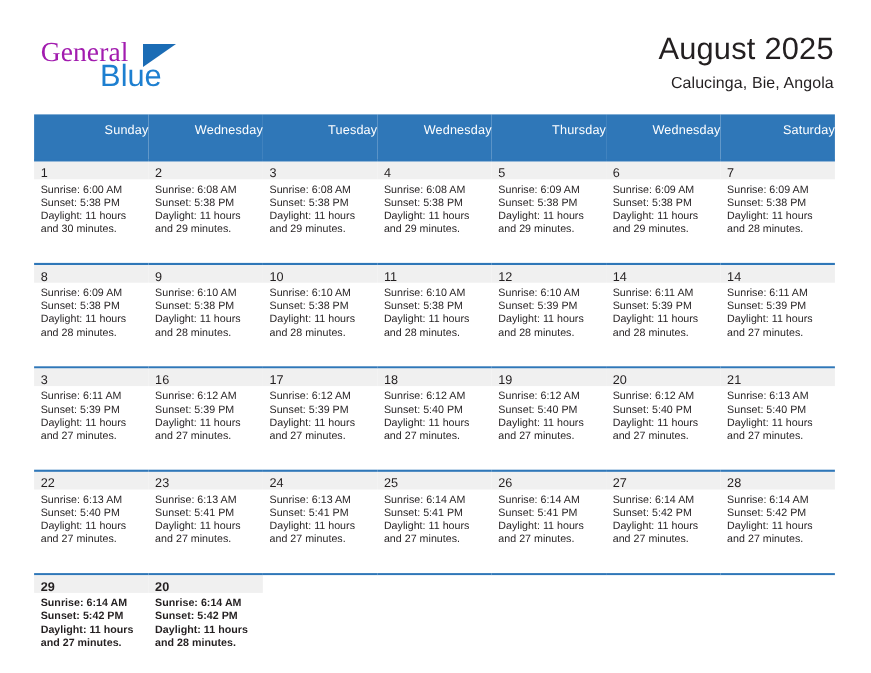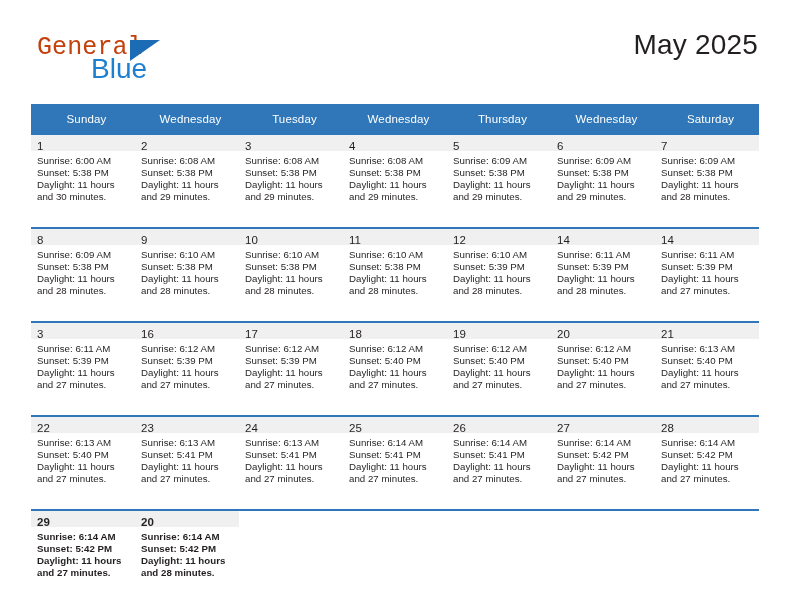--- a/index.html
+++ b/index.html
@@ -37,22 +37,22 @@
     top: 6px;
     width: 210px;
     height: 56px;
   }
   .brand-general {
     position: absolute;
     left: 3px;
     top: 0px;
     font-size: 25px;
     letter-spacing: 0.1px;
-    color: #c2410c;
-    font-family: Liberation Mono, monospace;
+    color: #a21caf;
+    font-family: Liberation Serif, serif;
     line-height: 28px;
   }
   .brand-blue {
     position: absolute;
     left: 57px;
     top: 21px;
     font-size: 28px;
     color: #1d7fd0;
     font-family: "Liberation Sans", sans-serif;
     line-height: 28px;
@@ -100,22 +100,22 @@
     table-layout: fixed;
     width: 728px;
   }
   table.cal col { width: 104px; }
 
   thead th {
     background: #2f77b8;
     color: #ffffff;
     font-size: 11.5px;
     font-weight: normal;
-    text-align: center;
-    padding: 5px 0 5px 7px;
+    text-align: right;
+    padding: 5px 0 17px 7px;
     height: 19px;
     vertical-align: middle;
     letter-spacing: 0.15px;
     border: none;
   }
 
   tbody tr.week-row > td {
     border-top: 2px solid #2f77b8;
     vertical-align: top;
     padding: 0;
@@ -171,21 +171,22 @@
 
   <div class="header">
 
     <div class="brand">
       <span class="brand-general">General</span>
       <span class="brand-triangle"></span>
       <span class="brand-blue">Blue</span>
     </div>
 
     <div class="title-block">
-      <div class="cal-title">May 2025</div>
+      <div class="cal-title">August 2025</div>
+      <div class="cal-subtitle">Calucinga, Bie, Angola</div>
     </div>
 
   </div>
 
   <div class="calendar">
     <table class="cal">
       <colgroup>
         <col>
           <col>
           <col>

